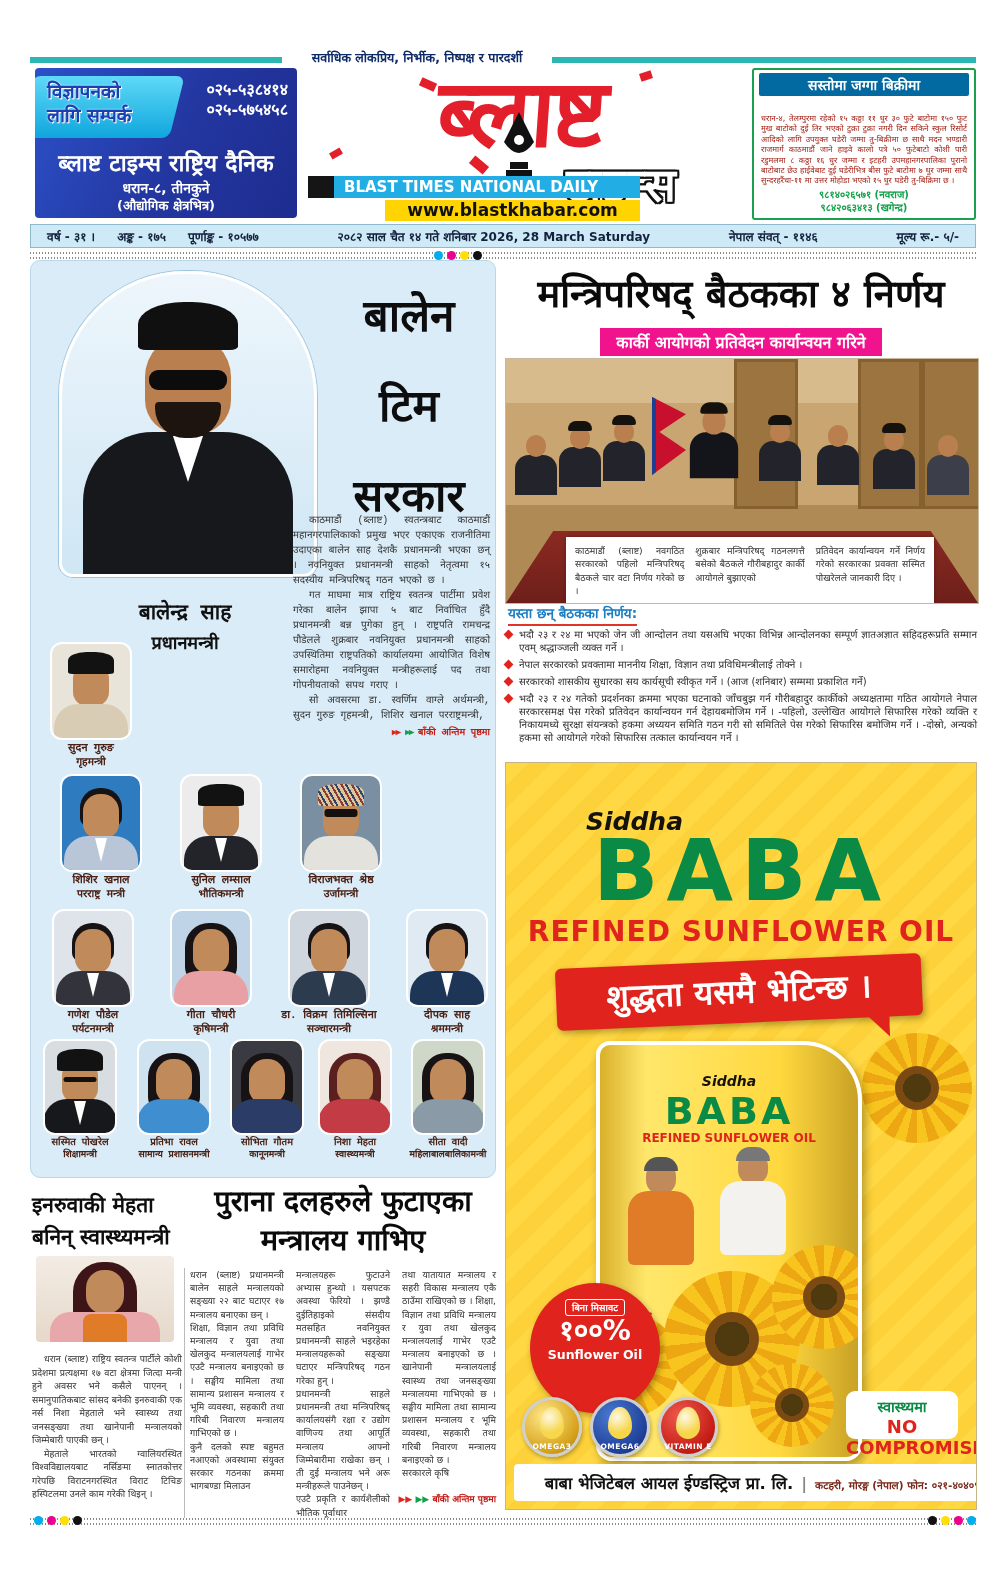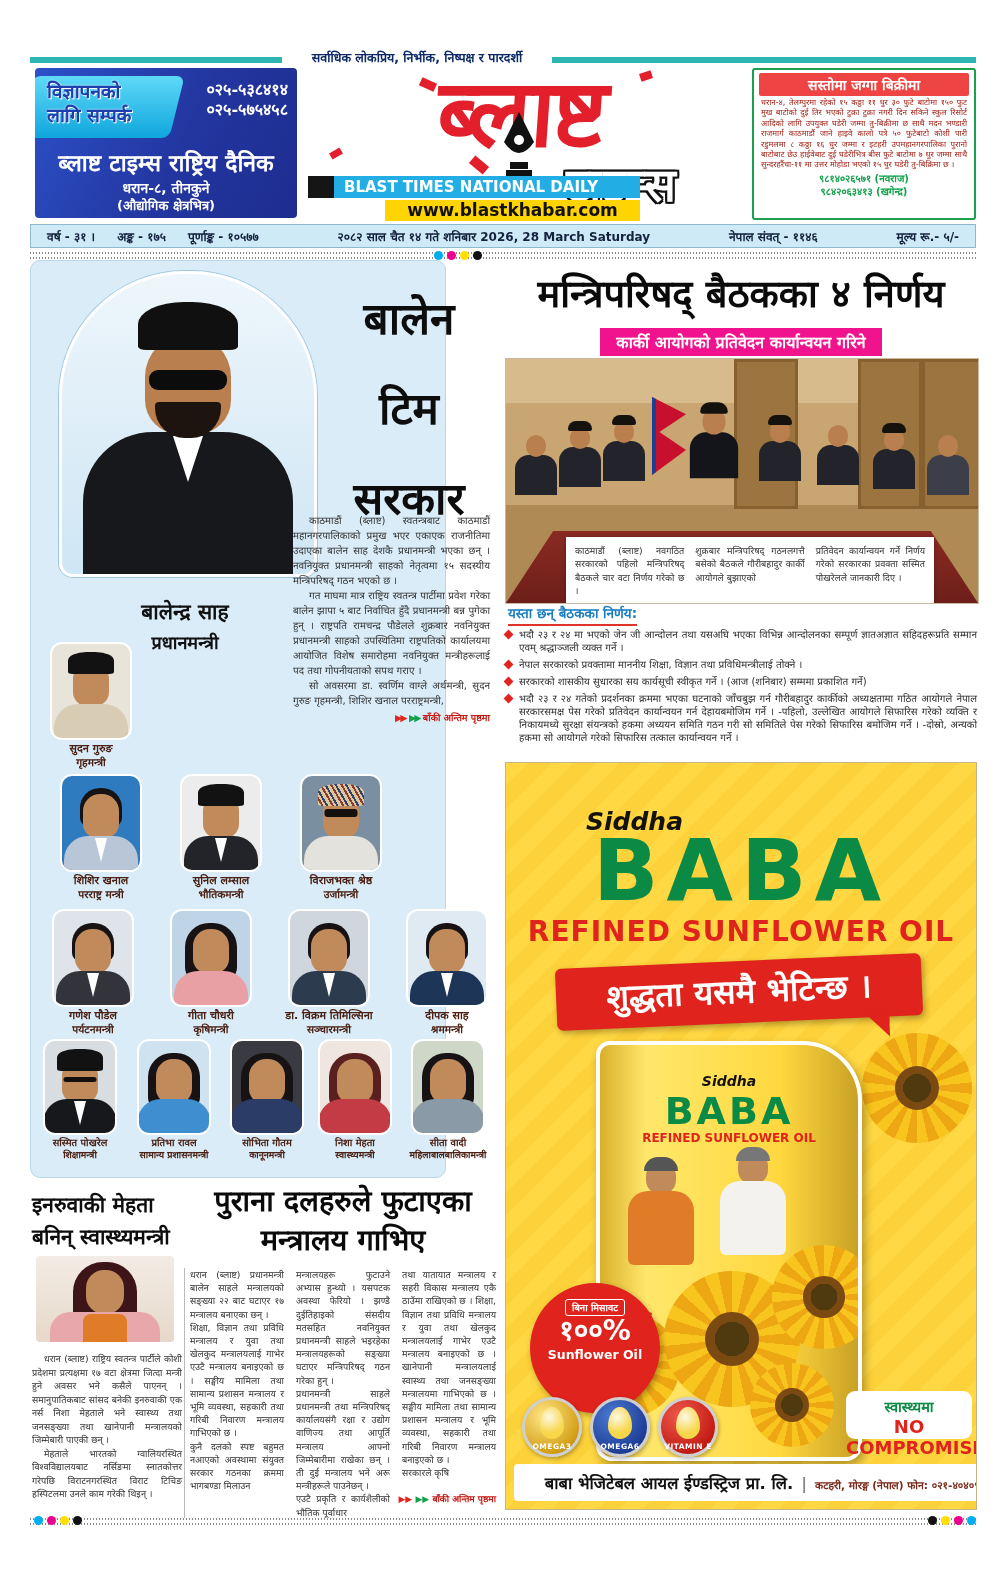--- a/index.html
+++ b/index.html
@@ -27,38 +27,38 @@
   .logo-sub{position:absolute;left:566px;top:152px;font-size:46px;font-weight:bold;letter-spacing:2px;color:#fff;
             text-shadow:-2px 0 #111,2px 0 #111,0 -2px #111,0 2px #111,-2px -2px #111,2px 2px #111,-2px 2px #111,2px -2px #111;}
   .pen-nib{position:absolute;left:498px;top:112px;width:42px;height:64px;z-index:2;}
   .banner-cyan{position:absolute;left:308px;top:176px;width:332px;height:22px;background:#22aee4;color:#fff;
                font-weight:bold;font-size:15px;line-height:22px;padding-left:36px;box-sizing:border-box;}
   .banner-cyan::before{content:"";position:absolute;left:0;top:0;width:26px;height:22px;background:#151515;}
   .banner-yellow{position:absolute;left:385px;top:200px;width:255px;height:21px;background:#ffd400;color:#111;
                  font-weight:bold;font-size:17px;text-align:center;line-height:21px;cursor:pointer;}
   .landad{position:absolute;left:752px;top:68px;width:224px;height:152px;border:2px solid #1aa04e;background:#fff;
           border-radius:3px;box-sizing:border-box;overflow:hidden;}
-  .landad .t{margin:3px 5px 2px;background:#ef4444;color:#fff;font-weight:bold;text-align:center;font-size:14px;
+  .landad .t{margin:3px 5px 18px;background:#0369a1;color:#fff;font-weight:bold;text-align:center;font-size:14px;
              padding:2px 0;border-radius:2px;}
   .landad .b{margin:1px 7px;color:#a32116;font-size:8px;line-height:1.3;text-align:justify;}
   .landad .p{color:#13a14c;font-weight:bold;text-align:center;font-size:10px;line-height:1.3;}
   
   .dateline{position:absolute;left:30px;top:224px;width:946px;height:24px;background:#cdeaf6;border:1px solid #8fb9cc;
             box-sizing:border-box;display:flex;align-items:center;justify-content:space-between;
             font-size:12px;font-weight:bold;color:#14213d;padding:0 16px;}
   .dateline .grp{display:flex;gap:22px;}
   .hatch{position:absolute;left:30px;width:946px;height:7px;
          background-image:repeating-linear-gradient(90deg,#8a8a8a 0 1px,#fff 1px 3px),
                           repeating-linear-gradient(90deg,#8a8a8a 0 1px,#fff 1px 3px);
          background-size:100% 2px,100% 2px;background-position:0 0,0 5px;background-repeat:no-repeat;}
   .regdots{position:absolute;display:flex;gap:4px;align-items:center;}
   .regdots i{width:9px;height:9px;border-radius:50%;display:block;}
   
-  .lead{position:absolute;left:30px;top:260px;width:416px;height:918px;background:#d9ecf8;
-        border:1px solid #b8d8ea;border-radius:10px;box-sizing:border-box;}
+  .lead{position:absolute;left:30px;top:260px;width:466px;height:918px;background:#d9ecf8;
+        border:1px solid #b8d8ea;border-radius:10px;box-sizing:border-box;font-family:Liberation Mono, monospace;}
   .pm-photo{position:absolute;left:28px;top:10px;width:252px;height:300px;overflow:hidden;
             background:linear-gradient(180deg,#eef6fc,#cfe6f4);border:3px solid #fff;
             border-radius:126px 126px 14px 14px;box-shadow:0 0 0 1px #9fc6de;}
   .pm-topi{position:absolute;left:50%;top:28px;transform:translateX(-50%);width:100px;height:48px;background:#101010;border-radius:46% 46% 8% 8%;z-index:3;}
   .pm-head{position:absolute;left:50%;top:60px;transform:translateX(-50%);width:86px;height:100px;background:#b97f4e;border-radius:43px 43px 34px 34px;z-index:1;}
   .pm-glass{position:absolute;left:50%;top:96px;transform:translateX(-50%);width:78px;height:20px;background:#0c0c0c;border-radius:9px;z-index:4;}
   .pm-beard{position:absolute;left:50%;top:128px;transform:translateX(-50%);width:66px;height:36px;background:#1d140f;border-radius:4px 4px 30px 30px;z-index:2;}
   .pm-body{position:absolute;left:50%;top:158px;transform:translateX(-50%);width:210px;height:150px;background:#17181c;border-radius:70px 70px 0 0;z-index:0;}
   .pm-shirt{position:absolute;left:50%;top:162px;transform:translateX(-50%);width:30px;height:46px;background:#fff;clip-path:polygon(0 0,100% 0,50% 100%);z-index:1;}
   .lead-h{position:absolute;left:296px;top:34px;width:164px;text-align:center;font-weight:bold;color:#0d0d0d;}
@@ -142,21 +142,21 @@
   .badge100 .l2{font-size:12.5px;font-weight:bold;}
   .drops{position:absolute;left:16px;top:634px;display:flex;gap:8px;}
   .drop{position:relative;width:60px;height:60px;border-radius:50%;border:3px solid #cfcfcf;box-sizing:border-box;box-shadow:1px 2px 4px rgba(0,0,0,.3);}
   .drop::before{content:"";position:absolute;left:50%;top:7px;transform:translateX(-50%);width:24px;height:32px;
                 background:radial-gradient(circle at 38% 32%,rgba(255,255,255,.85),rgba(255,255,255,0) 60%),#f7d64a;
                 border-radius:50% 50% 50% 50%/62% 62% 40% 40%;}
   .drop span{position:absolute;bottom:3px;width:100%;text-align:center;font-size:7.5px;font-weight:bold;color:#fff;letter-spacing:.5px;}
   .d-gold{background:radial-gradient(circle at 35% 30%,#ffe788,#d4a017 70%,#9a6b08);}
   .d-blue{background:radial-gradient(circle at 35% 30%,#4a7ad0,#1f3f98 70%,#0c2c72);}
   .d-red{background:radial-gradient(circle at 35% 30%,#ef5a4b,#c41c15 70%,#8f1511);}
-  .healthbox{position:absolute;left:340px;top:628px;width:126px;height:48px;background:#fff;border-radius:9px;text-align:center;padding-top:5px;box-sizing:border-box;}
+  .healthbox{position:absolute;left:340px;top:628px;width:112px;height:48px;background:#fff;border-radius:9px;text-align:center;padding-top:5px;box-sizing:border-box;}
   .healthbox .h1{font-size:14.5px;font-weight:bold;color:#0b8a45;}
   .healthbox .h2{font-size:18px;font-weight:bold;color:#e0231c;}
   .companybar{position:absolute;left:8px;bottom:8px;width:454px;background:#fff;border-radius:4px;padding:7px 24px;
               display:flex;align-items:baseline;justify-content:center;gap:8px;}
   .companybar .c1{font-size:16.5px;font-weight:bold;color:#111;white-space:nowrap;}
   .companybar .sep{color:#888;font-weight:bold;}
   .companybar .c2{font-size:10.5px;font-weight:bold;color:#7a2a1a;white-space:nowrap;}
   
   .bl-h{position:absolute;left:32px;top:1190px;width:160px;font-size:21px;font-weight:bold;color:#0d0d0d;line-height:1.5;}
   .bl-photo{position:absolute;left:36px;top:1256px;width:138px;height:86px;overflow:hidden;border-radius:4px;

